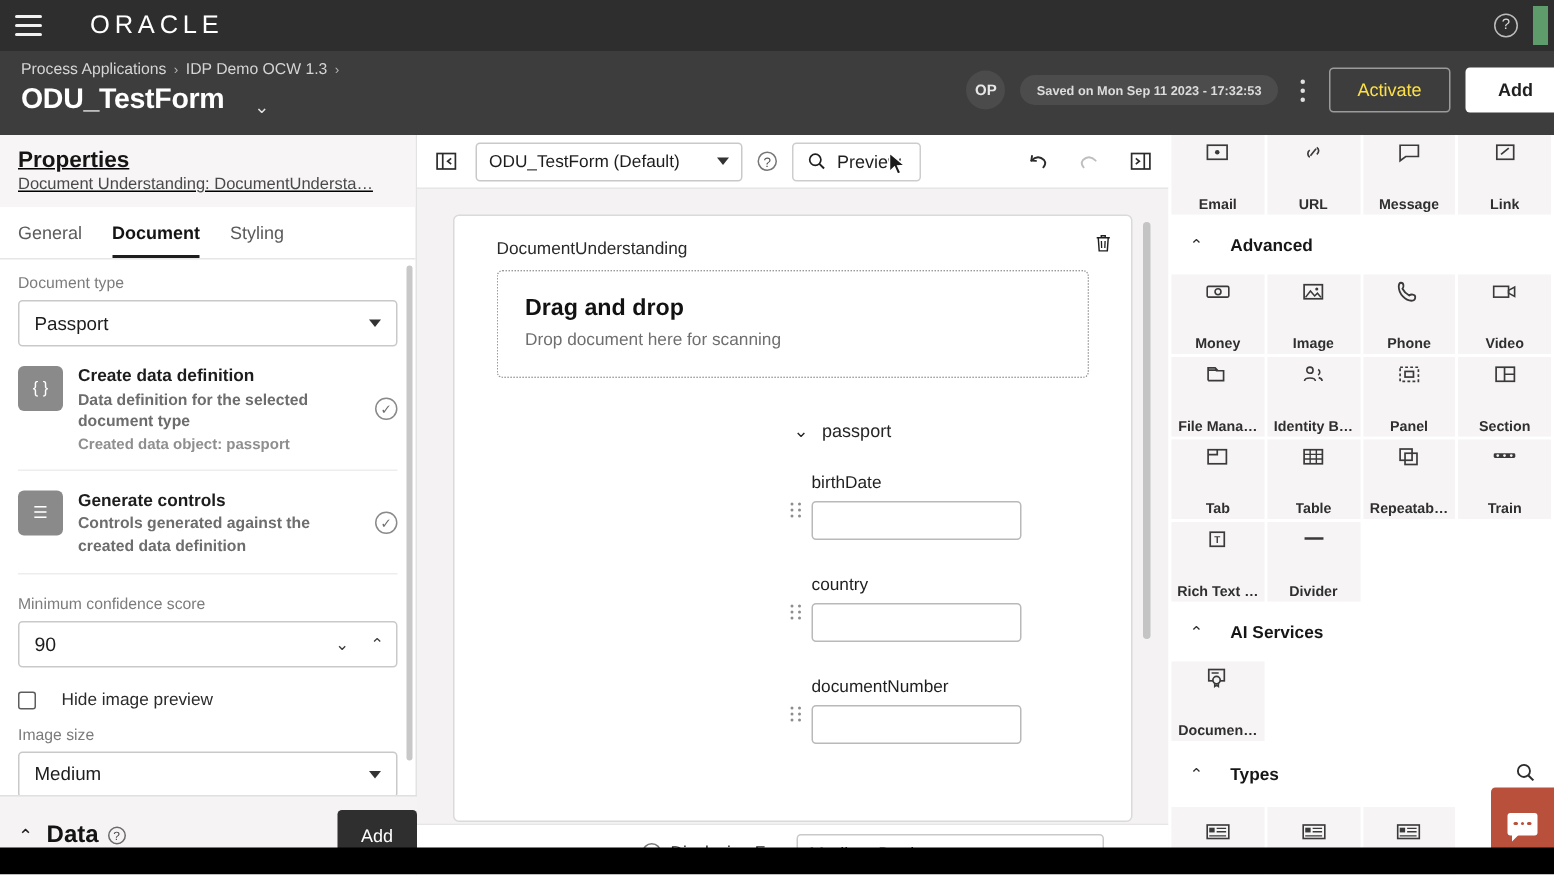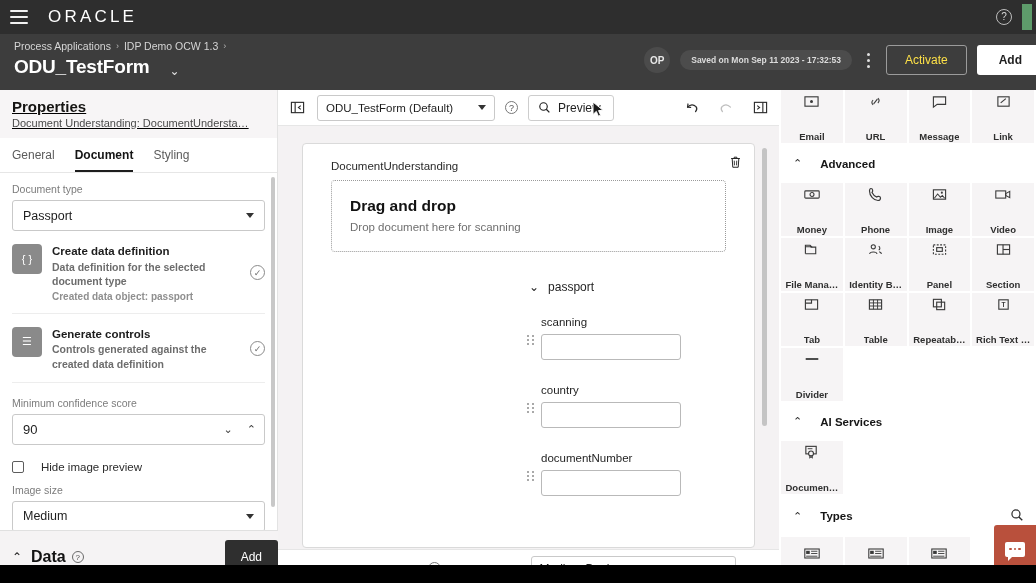--- a/index.html
+++ b/index.html
@@ -13,21 +13,21 @@
 
   
   .oracle-bar {
     position: absolute; top: 0; left: 0; width: 1036px; height: 34px;
     background: #2e2e2e; display: flex; align-items: center;
   }
   .hamburger { margin-left: 10px; width: 18px; height: 14px; display: flex;
     flex-direction: column; justify-content: space-between; cursor: pointer; }
   .hamburger span { display: block; height: 1.6px; background: #f2f2f2; border-radius: 1px; }
   .oracle-logo {
-    margin-left: 20px; color: #fff; font-size: 17px; letter-spacing: 3.2px;
+    margin-left: 32px; color: #fff; font-size: 17px; letter-spacing: 3.2px;
     font-weight: 400;
   }
   .topbar-right { margin-left: auto; display: flex; align-items: center; gap: 10px; padding-right: 4px; }
   .help-circle {
     width: 16px; height: 16px; border: 1.3px solid #bdbdbd; border-radius: 50%;
     color: #d8d8d8; font-size: 10px; display: flex; align-items: center;
     justify-content: center; cursor: pointer; line-height: 1;
   }
   .green-tab { width: 10px; height: 26px; background: #5e9c6b; }
 
@@ -453,21 +453,21 @@
       <div class="field-group">
         <span class="drag-dots">
             <i></i>
             <i></i>
             <i></i>
             <i></i>
             <i></i>
             <i></i>
           </span>
         <div class="fg-body">
-          <div class="fg-label">scanning</div>
+          <div class="fg-label">birthDate</div>
           <div class="fg-input"></div>
         </div>
       </div>
 
       <div class="field-group">
         <span class="drag-dots">
             <i></i>
             <i></i>
             <i></i>
             <i></i>
@@ -558,35 +558,35 @@
       <span class="pal-icon">
           <svg width="18" height="15" viewBox="0 0 20 16">
             <rect x="2" y="4" width="16" height="8" rx="1" fill="none" stroke="#3a3a3a" stroke-width="1.2"></rect>
             <circle cx="10" cy="8" r="2.2" fill="none" stroke="#3a3a3a" stroke-width="1.2"></circle>
           </svg>
         </span>
       <span class="pal-label">Money</span>
     </div>
     <div class="pal-item">
       <span class="pal-icon">
-          <svg width="16" height="16" viewBox="0 0 16 16">
-            <path d="M3 2.5c2 0 2 3 1 4 1 2 2.5 3.5 4.5 4.5 1-1 4-1 4 1 0 1.5-1 2.5-2.5 2.5C6 14.5 1.5 10 1.5 5 1.5 3.5 2 2.5 3 2.5z" fill="none" stroke="#3a3a3a" stroke-width="1.2"></path>
-          </svg>
-        </span>
-      <span class="pal-label">Phone</span>
-    </div>
-    <div class="pal-item">
-      <span class="pal-icon">
           <svg width="17" height="15" viewBox="0 0 18 16">
             <rect x="2.5" y="3" width="13" height="10" fill="none" stroke="#3a3a3a" stroke-width="1.2"></rect>
             <circle cx="11.5" cy="6" r="1.1" fill="#3a3a3a"></circle>
             <path d="M3.5 12 L7 7.5 L10 11 L12 9 L14.5 12" fill="none" stroke="#3a3a3a" stroke-width="1.1"></path>
           </svg>
         </span>
       <span class="pal-label">Image</span>
+    </div>
+    <div class="pal-item">
+      <span class="pal-icon">
+          <svg width="16" height="16" viewBox="0 0 16 16">
+            <path d="M3 2.5c2 0 2 3 1 4 1 2 2.5 3.5 4.5 4.5 1-1 4-1 4 1 0 1.5-1 2.5-2.5 2.5C6 14.5 1.5 10 1.5 5 1.5 3.5 2 2.5 3 2.5z" fill="none" stroke="#3a3a3a" stroke-width="1.2"></path>
+          </svg>
+        </span>
+      <span class="pal-label">Phone</span>
     </div>
     <div class="pal-item">
       <span class="pal-icon">
           <svg width="18" height="15" viewBox="0 0 20 16">
             <rect x="2" y="4" width="11" height="8" fill="none" stroke="#3a3a3a" stroke-width="1.2"></rect>
             <path d="M13 7 L17.5 4.5 V11.5 L13 9z" fill="none" stroke="#3a3a3a" stroke-width="1.2"></path>
           </svg>
         </span>
       <span class="pal-label">Video</span>
     </div>
@@ -652,20 +652,31 @@
       <span class="pal-label">Table</span>
     </div>
     <div class="pal-item">
       <span class="pal-icon">
           <svg width="17" height="15" viewBox="0 0 18 16">
             <rect x="2.5" y="2.5" width="8.5" height="8" fill="none" stroke="#3a3a3a" stroke-width="1.2"></rect>
             <rect x="6" y="5.5" width="8.5" height="8" fill="none" stroke="#3a3a3a" stroke-width="1.2"></rect>
           </svg>
         </span>
       <span class="pal-label">Repeatab…</span>
+    </div>
+    <div class="pal-item">
+      <span class="pal-icon">
+          <svg width="18" height="12" viewBox="0 0 20 12">
+            <rect x="2" y="4" width="16" height="3.4" rx="1" fill="#3a3a3a"></rect>
+            <circle cx="5" cy="5.7" r="1" fill="#f6f4f5"></circle>
+            <circle cx="10" cy="5.7" r="1" fill="#f6f4f5"></circle>
+            <circle cx="15" cy="5.7" r="1" fill="#f6f4f5"></circle>
+          </svg>
+        </span>
+      <span class="pal-label">Train</span>
     </div>
 
     <div class="pal-item">
       <span class="pal-icon">
           <svg width="15" height="15" viewBox="0 0 16 16">
             <rect x="3" y="3" width="10" height="10" fill="none" stroke="#3a3a3a" stroke-width="1.2"></rect>
             <text x="8" y="11" font-size="7" text-anchor="middle" fill="#3a3a3a" font-family="Liberation Sans, sans-serif">T</text>
           </svg>
         </span>
       <span class="pal-label">Rich Text …</span>

